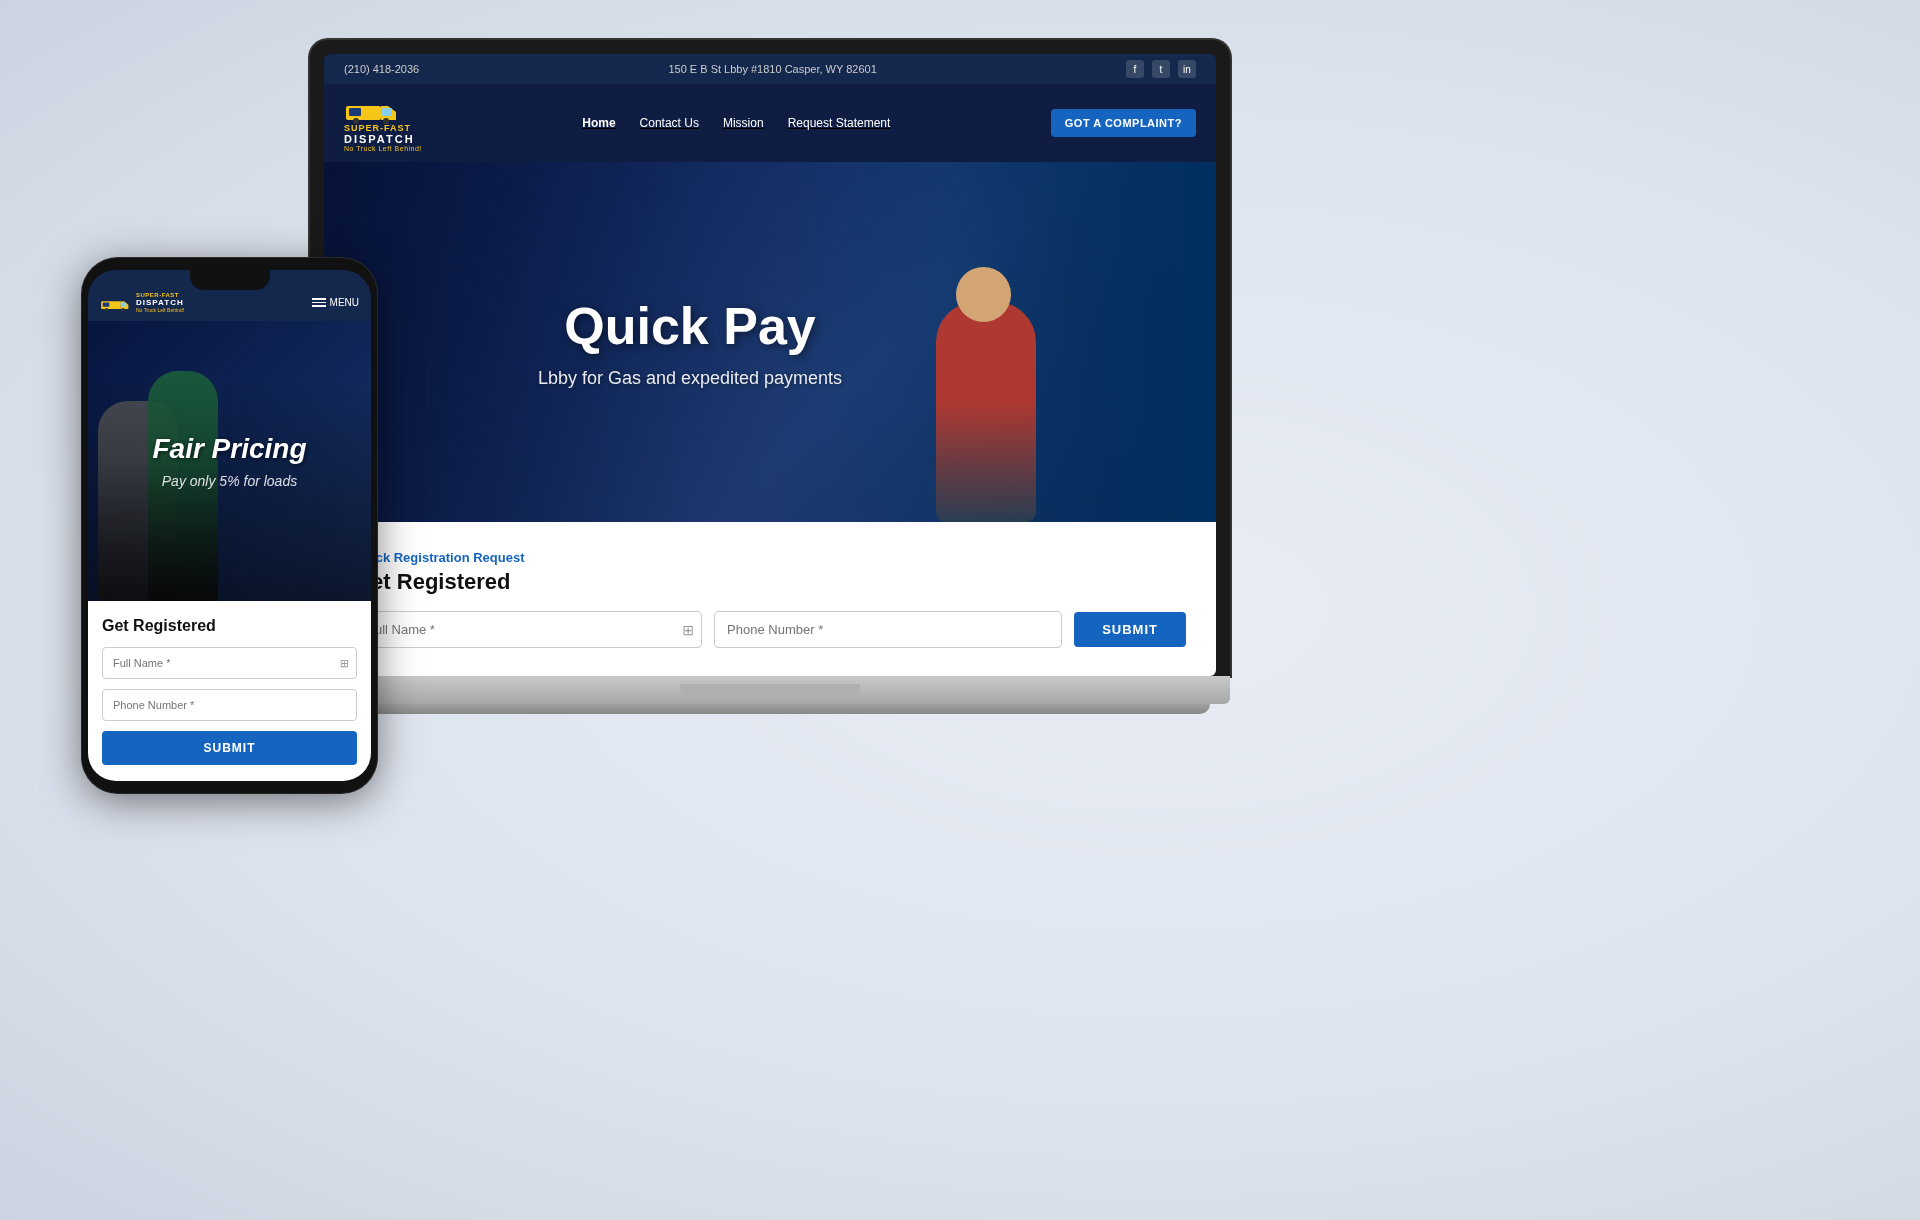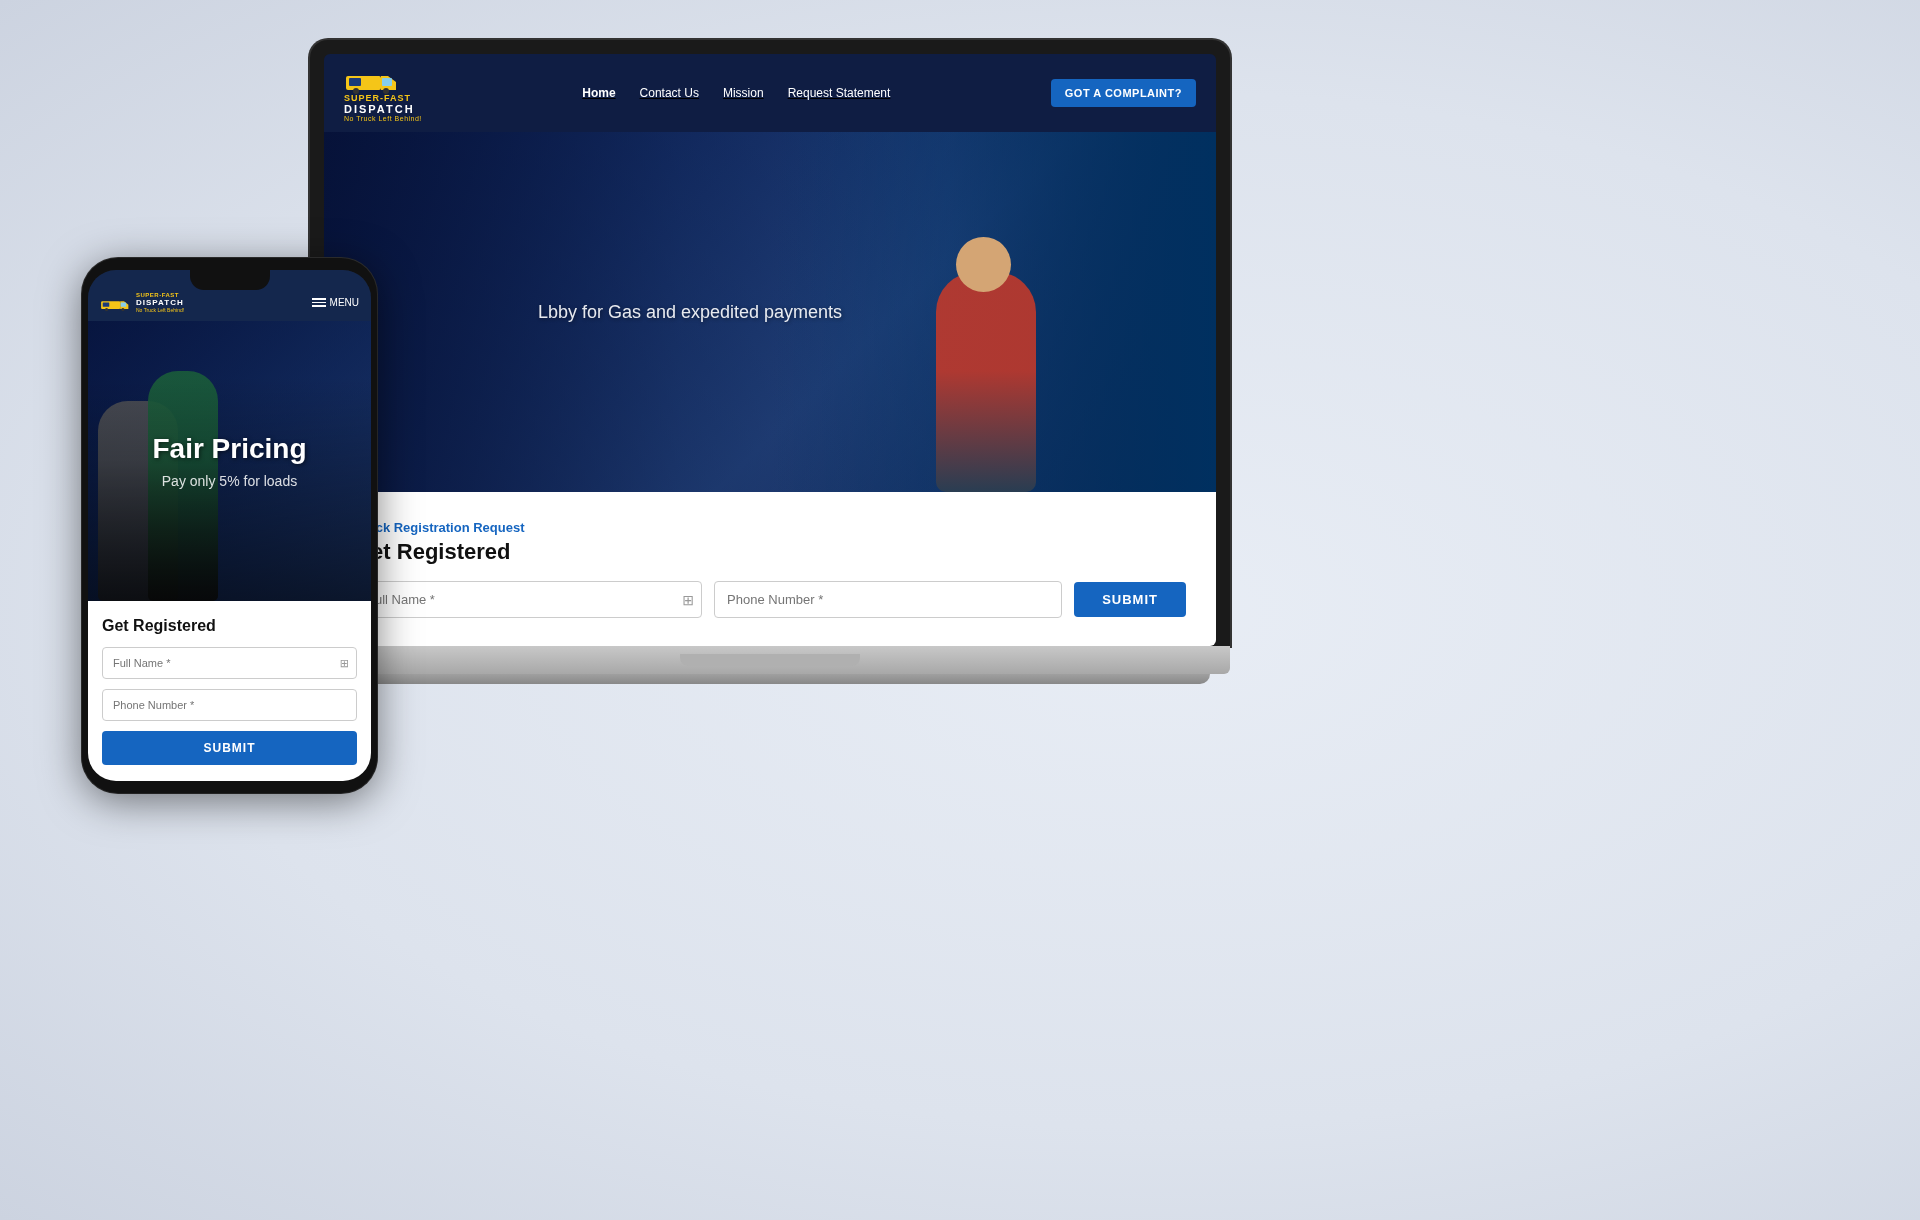--- a/index.html
+++ b/index.html
@@ -311,20 +311,21 @@
 
     
     .phone-hero {
       position: relative;
       height: 280px;
       background: linear-gradient(135deg, #0d2460 0%, #1a3a7a 50%, #2a4a8a 100%);
       display: flex;
       align-items: center;
       justify-content: center;
       overflow: hidden;
+      font-style: italic;
     }
     .phone-hero-content {
       position: relative;
       z-index: 2;
       text-align: center;
       color: #fff;
       padding: 0 16px;
     }
     .phone-hero-title {
       font-size: 28px;
@@ -417,20 +418,29 @@
   </style>
 </head>
 <body>
 
 <div class="page-bg"></div>
 
 <div class="laptop-wrapper">
   <div class="laptop-screen-outer">
     <div class="laptop-screen-inner">
 
+      <div class="site-topbar">
+        <span>(210) 418-2036</span>
+        <span>150 E B St Lbby #1810 Casper, WY 82601</span>
+        <div class="social-icons">
+          <div class="social-icon">f</div>
+          <div class="social-icon">t</div>
+          <div class="social-icon">in</div>
+        </div>
+      </div>
 
       <div class="site-navbar">
         <div class="site-logo">
 
           <svg width="55" height="30" viewBox="0 0 55 30">
             <rect x="2" y="12" width="35" height="14" rx="2" fill="#f5c518"></rect>
             <polygon points="37,12 37,26 52,26 52,18 44,12" fill="#f5c518"></polygon>
             <circle cx="12" cy="27" r="3" fill="#333"></circle>
             <circle cx="42" cy="27" r="3" fill="#333"></circle>
             <rect x="5" y="14" width="12" height="8" rx="1" fill="#1a3a7a"></rect>
@@ -453,20 +463,21 @@
 
       <div class="site-hero">
         <div class="hero-people-bg"></div>
         <div class="hero-truck-right"></div>
 
         <div style="position:absolute;right:140px;bottom:0;width:160px;height:280px;z-index:1;overflow:hidden;">
           <div style="position:absolute;bottom:0;left:20px;width:100px;height:220px;background:linear-gradient(to bottom,#c0392b 45%,#2c3e50 100%);border-radius:40px 40px 10px 10px;opacity:0.9;"></div>
           <div style="position:absolute;bottom:200px;left:40px;width:55px;height:55px;background:#d4a574;border-radius:50%;"></div>
         </div>
         <div class="hero-content">
+          <div class="hero-title">Quick Pay</div>
           <div class="hero-subtitle">Lbby for Gas and expedited payments</div>
         </div>
       </div>
 
       <div class="site-registration">
         <div class="reg-label">Quick Registration Request</div>
         <div class="reg-title">Get Registered</div>
         <div class="reg-form">
           <div class="reg-input-wrap">
             <input type="text" placeholder="Full Name *" style="">

